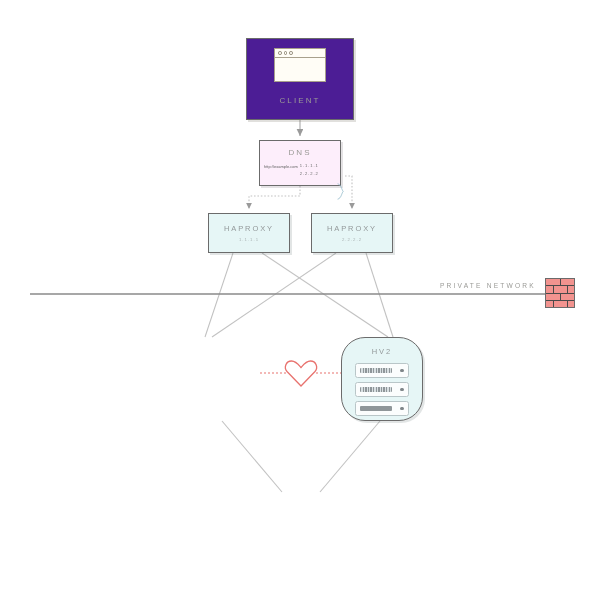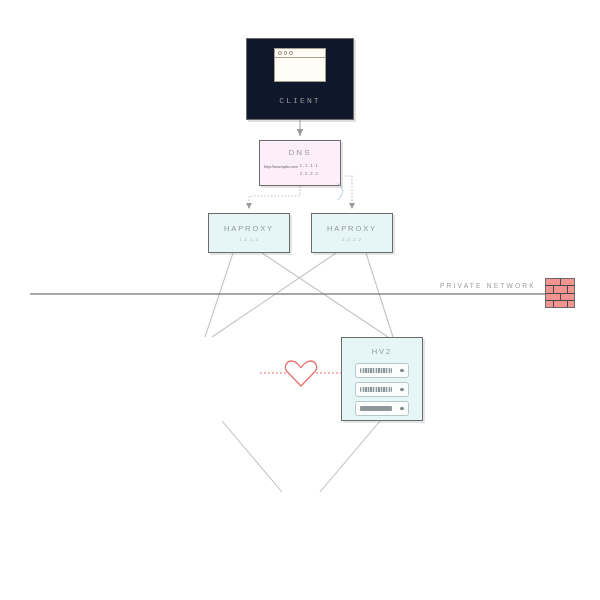--- a/index.html
+++ b/index.html
@@ -19,24 +19,23 @@
     position: absolute;
     left: 0; top: 0;
     width: 600px; height: 600px;
   }
   .node { position: absolute; box-sizing: border-box; }
 
   
   #client-node {
     left: 246px; top: 38px;
     width: 108px; height: 82px;
-    background: #0f172a;
+    background: #4c1d95;
     border: 1.4px solid #6b6b6b;
     box-shadow: 2px 2px 0 rgba(120,115,100,.22);
-    font-family: Liberation Mono, monospace;
   }
   .browser-glyph {
     position: absolute;
     left: 50%; top: 9px;
     transform: translateX(-50%);
     width: 52px; height: 34px;
     background: #fffdf6;
     border: 1.3px solid #a8a08c;
     box-sizing: border-box;
   }
@@ -156,21 +155,21 @@
 
   
   .hv {
     width: 82px; height: 84px;
     background: #e6f6f6;
     border: 1.4px solid #6b6b6b;
     box-shadow: 2px 2px 0 rgba(110,125,125,.2);
     top: 337px;
   }
   #hv1-node { left: 178px; }
-  #hv2-node { left: 341px; }
+  #hv2-node { left: 341px; border-radius: 24px; }
   .hv-cap { top: 9px; letter-spacing: 2px; font-size: 7.5px; color: #93999a; }
   .rack-stack {
     position: absolute;
     left: 50%; top: 25px;
     transform: translateX(-50%);
     display: flex;
     flex-direction: column;
     gap: 4px;
   }
   .rack {

